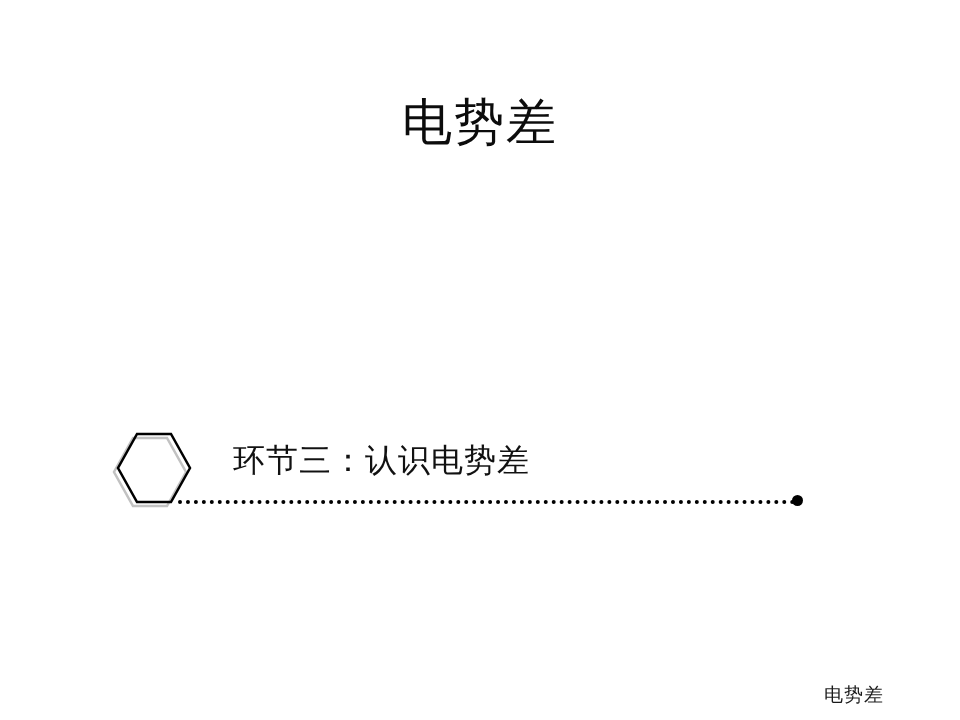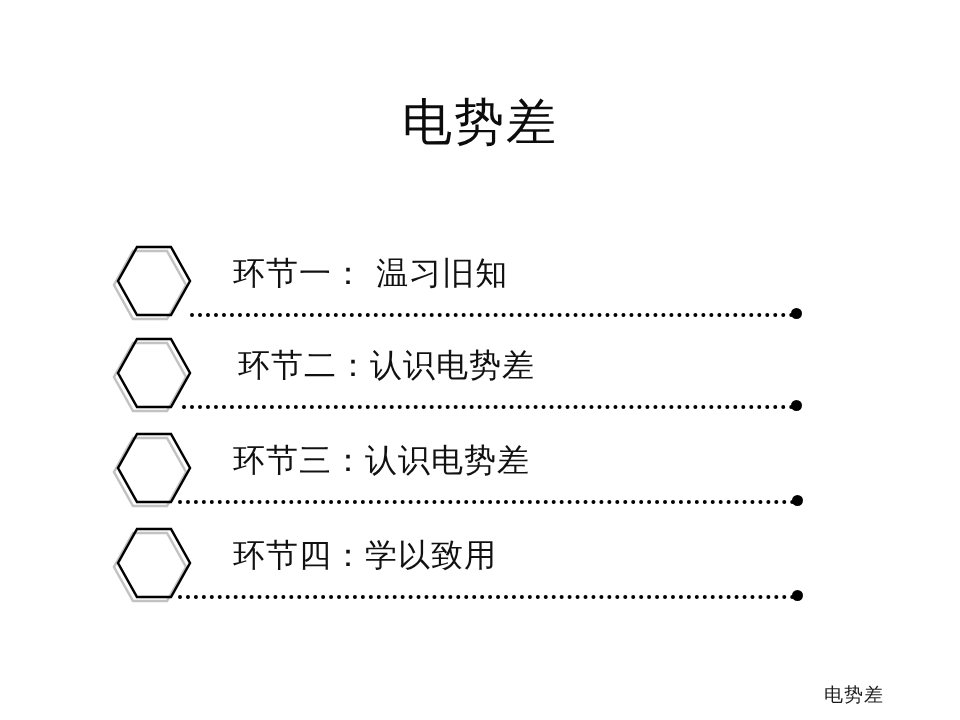--- a/index.html
+++ b/index.html
@@ -141,89 +141,38 @@
 </style>
 </head>
 <body>
 
 <div id="slide">
 
   <div id="slide-title">电势差</div>
 
   <div id="agenda">
 
-    <div class="agenda-row row-0">
-      <div class="hex-wrap">
-        <span class="hex hex-shadow">
-          <svg width="76" height="72" viewBox="0 0 76 72" aria-hidden="true">
-            <polygon points="21,2 55,2 74,36 55,70 21,70 2,36" fill="none" stroke="#c2c2c2" stroke-width="2.5"></polygon>
-          </svg>
-        </span>
-        <span class="hex hex-main">
-          <svg width="76" height="72" viewBox="0 0 76 72" aria-hidden="true">
-            <polygon points="21,2 55,2 74,36 55,70 21,70 2,36" fill="none" stroke="#000000" stroke-width="2.5"></polygon>
-          </svg>
-        </span>
-      </div>
-      <div class="agenda-label">环节一： 温习旧知</div>
-      <div class="dot-line"></div>
-      <div class="dot-end"></div>
-    </div>
 
-    <div class="agenda-row row-1">
-      <div class="hex-wrap">
-        <span class="hex hex-shadow">
-          <svg width="76" height="72" viewBox="0 0 76 72" aria-hidden="true">
-            <polygon points="21,2 55,2 74,36 55,70 21,70 2,36" fill="none" stroke="#c2c2c2" stroke-width="2.5"></polygon>
-          </svg>
-        </span>
-        <span class="hex hex-main">
-          <svg width="76" height="72" viewBox="0 0 76 72" aria-hidden="true">
-            <polygon points="21,2 55,2 74,36 55,70 21,70 2,36" fill="none" stroke="#000000" stroke-width="2.5"></polygon>
-          </svg>
-        </span>
-      </div>
-      <div class="agenda-label">环节二：认识电势差</div>
-      <div class="dot-line"></div>
-      <div class="dot-end"></div>
-    </div>
 
     <div class="agenda-row row-2">
       <div class="hex-wrap">
         <span class="hex hex-shadow">
           <svg width="76" height="72" viewBox="0 0 76 72" aria-hidden="true">
             <polygon points="21,2 55,2 74,36 55,70 21,70 2,36" fill="none" stroke="#c2c2c2" stroke-width="2.5"></polygon>
           </svg>
         </span>
         <span class="hex hex-main">
           <svg width="76" height="72" viewBox="0 0 76 72" aria-hidden="true">
             <polygon points="21,2 55,2 74,36 55,70 21,70 2,36" fill="none" stroke="#000000" stroke-width="2.5"></polygon>
           </svg>
         </span>
       </div>
       <div class="agenda-label">环节三：认识电势差</div>
       <div class="dot-line"></div>
       <div class="dot-end"></div>
     </div>
 
-    <div class="agenda-row row-3">
-      <div class="hex-wrap">
-        <span class="hex hex-shadow">
-          <svg width="76" height="72" viewBox="0 0 76 72" aria-hidden="true">
-            <polygon points="21,2 55,2 74,36 55,70 21,70 2,36" fill="none" stroke="#c2c2c2" stroke-width="2.5"></polygon>
-          </svg>
-        </span>
-        <span class="hex hex-main">
-          <svg width="76" height="72" viewBox="0 0 76 72" aria-hidden="true">
-            <polygon points="21,2 55,2 74,36 55,70 21,70 2,36" fill="none" stroke="#000000" stroke-width="2.5"></polygon>
-          </svg>
-        </span>
-      </div>
-      <div class="agenda-label">环节四：学以致用</div>
-      <div class="dot-line"></div>
-      <div class="dot-end"></div>
-    </div>
 
   </div>
 
   <div id="footer-note">电势差</div>
 
 </div>
 
 </body></html>

